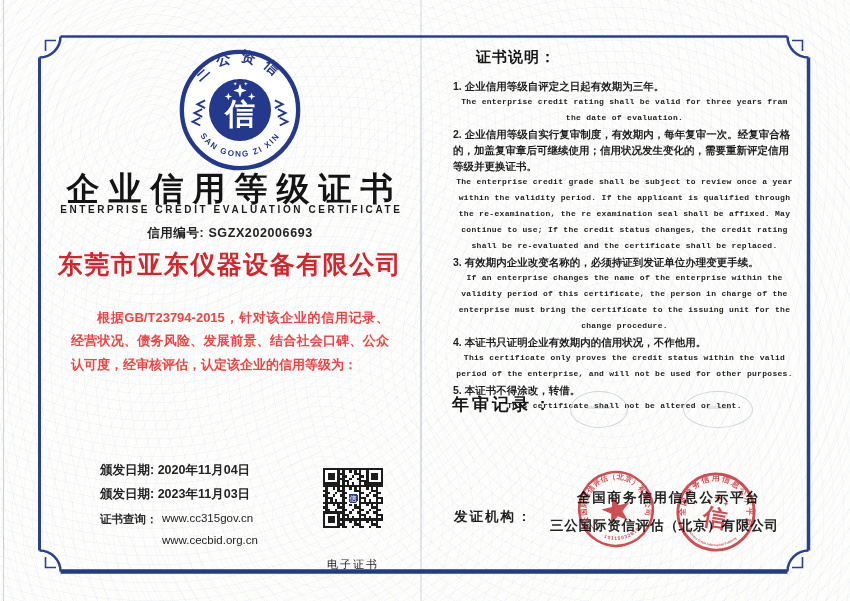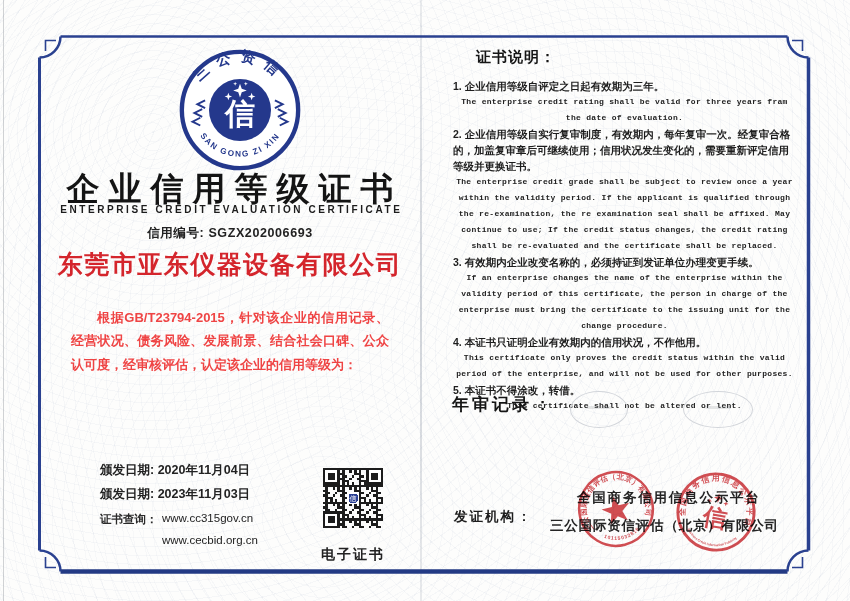--- a/index.html
+++ b/index.html
@@ -30,22 +30,22 @@
   .company{font-weight:bold;font-size:25px;letter-spacing:1.5px;color:#d4252c;}
   .uscc{font-weight:600;font-size:12px;letter-spacing:1.3px;color:#2a2a2a;}
   .body-par{left:32px;width:318px;text-align:justify;text-indent:2em;
     font-size:13px;font-weight:600;line-height:1.8;color:#ef4444;}
   .grade{font-family:"Liberation Serif","DejaVu Serif",serif;font-weight:bold;font-size:37px;
     letter-spacing:3px;color:#c2202e;}
   .meta{font-size:12.5px;font-weight:bold;color:#222;}
   .query{font-size:11.5px;font-weight:600;color:#2a2a2a;}
   .url{font-size:11.5px;font-weight:500;color:#222;}
   .qr-wrap{left:282px;top:432px;width:64px;text-align:center;}
-  .qr-caption{margin-top:14px;font-family:"Liberation Serif","DejaVu Serif",serif;
-    font-size:14px;letter-spacing:2px;color:#222;font-weight:bold;}
+  .qr-caption{margin-top:25px;font-family:"Liberation Serif","DejaVu Serif",serif;
+    font-size:11px;letter-spacing:2px;color:#222;}
   
   .heading{font-size:15px;font-weight:bold;letter-spacing:1px;color:#151515;margin-left:24px;}
   .terms{left:13px;top:42px;width:343px;}
   .term-zh{font-size:10.5px;font-weight:bold;line-height:16px;color:#1d1d1d;margin:0;}
   .term-en{font-family:"Liberation Mono","DejaVu Sans Mono",monospace;font-size:8px;font-weight:700;
     letter-spacing:0.3px;line-height:16px;color:#222;margin:0;text-align:center;}
   .annual{font-size:17px;font-weight:600;letter-spacing:3px;color:#151515;}
   .oval{border:1px solid #d2d5da;border-radius:50%;}
   .oval i{display:block;margin:14px auto 0;width:26px;height:3px;background:rgba(120,125,135,0.18);border-radius:2px;}
   .issuer-label{font-size:13.5px;font-weight:600;letter-spacing:2px;color:#1d1d1d;margin-top:21px;}

